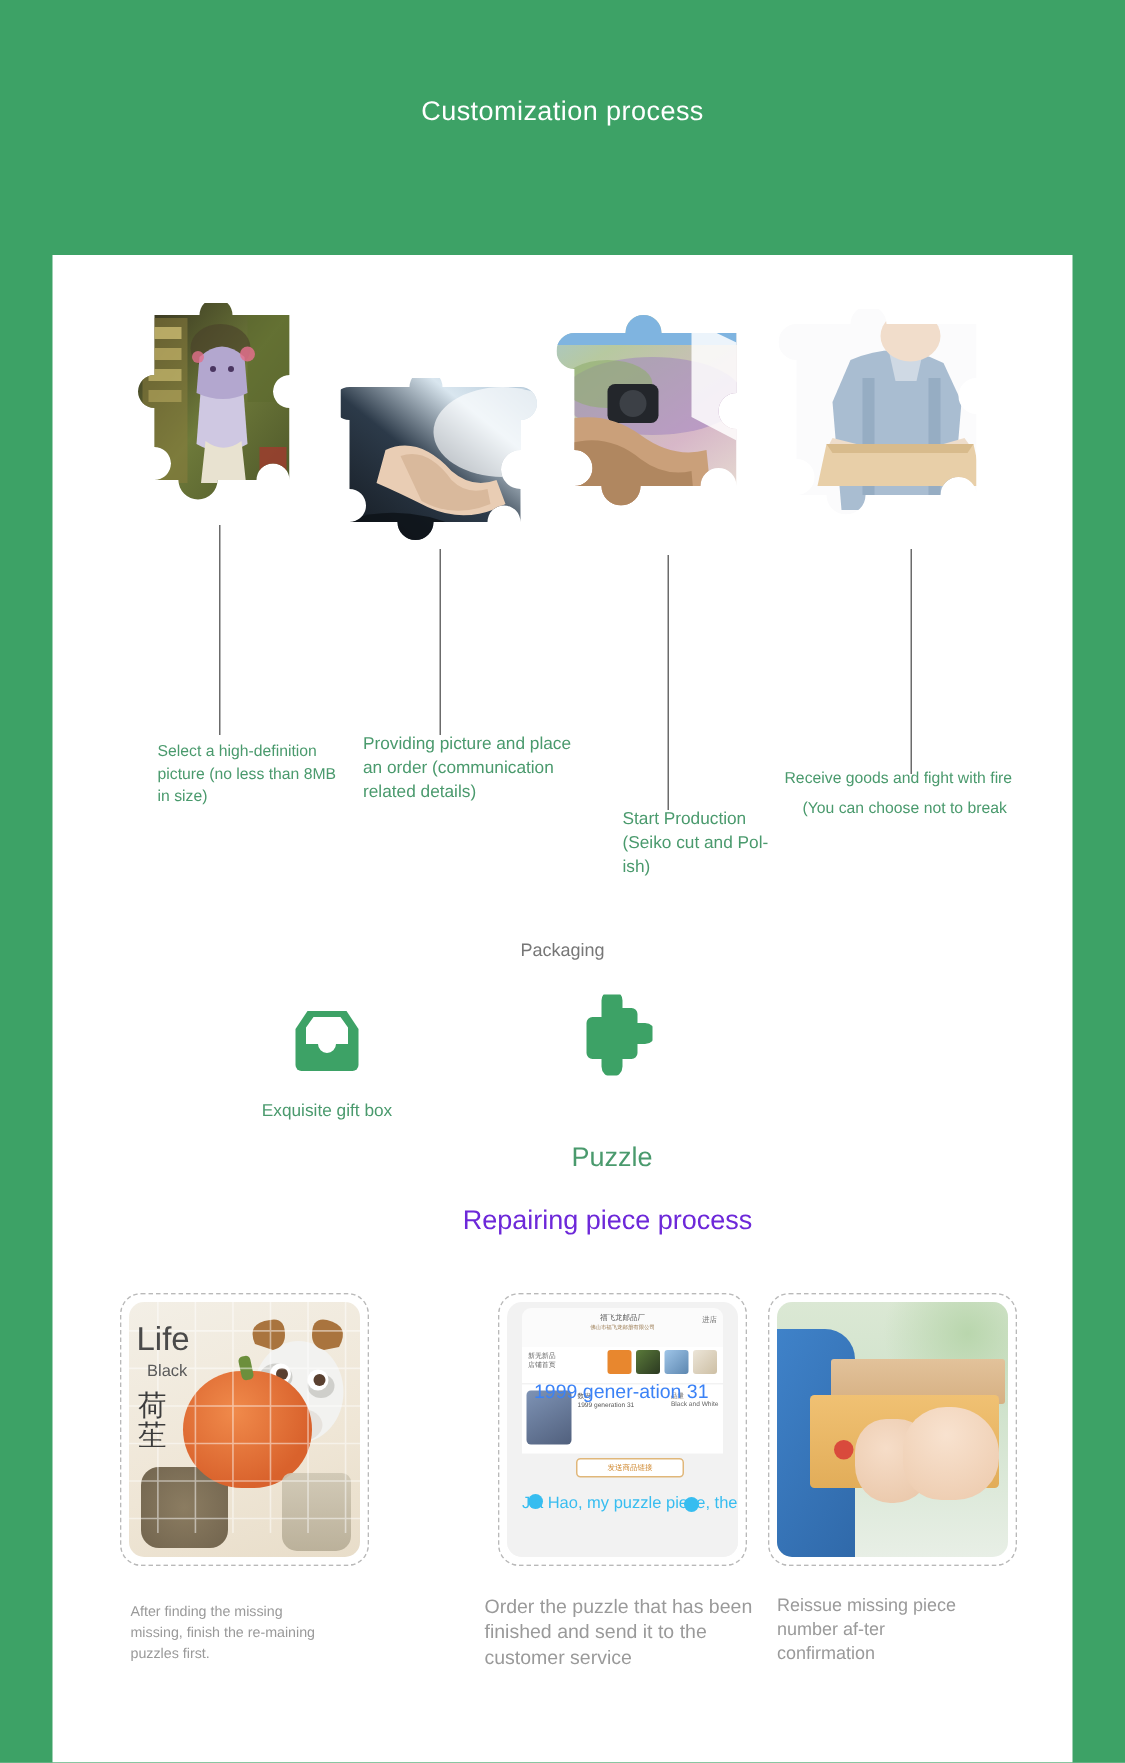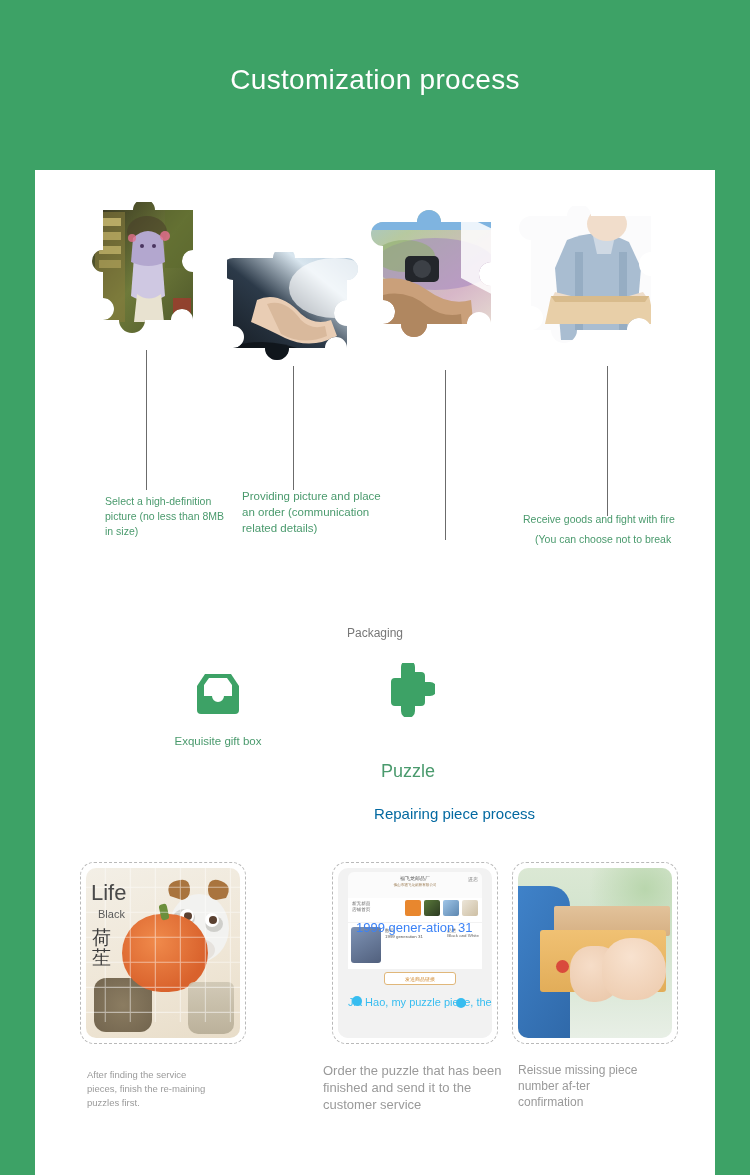--- a/index.html
+++ b/index.html
@@ -8,21 +8,21 @@
     font-family: "Liberation Sans", sans-serif;
     background: #3da266;
     overflow: hidden;
   }
   .page { position: relative; width: 750px; height: 1175px; background: #3da266; }
 
   
   .hdr { position: absolute; left: 0; top: 0; width: 750px; height: 170px; }
   .hdr-title {
     position: absolute; left: 0; top: 64px; width: 750px; text-align: center;
-    color: #ffffff; font-size: 28px; font-weight: 400; letter-spacing: .3px;
+    color: #ffffff; font-size: 18px; font-weight: 400; letter-spacing: .3px;
   }
   .hdr-sub {
     position: absolute; left: 0; top: 135px; width: 750px; text-align: center;
     color: #ffffff; font-size: 12px; font-weight: 700; letter-spacing: 4.5px;
   }
 
   
   .panel {
     position: absolute; left: 35px; top: 170px; width: 680px; height: 1005px;
     background: #ffffff; overflow: hidden;
@@ -45,21 +45,21 @@
     color: #777777; font-size: 12px;
   }
   .pk-row { position: absolute; left: 0; top: 498px; width: 680px; height: 105px; }
   .pk-item { position: absolute; text-align: center; }
   .pk-ico { height: 52px; display: flex; align-items: center; justify-content: center; }
   .pk-lbl { color: #4a9a6d; margin-top: 14px; line-height: 15px; }
 
   
   .rp-title {
     position: absolute; left: 240px; top: 635px; width: 260px;
-    color: #0369a1; font-size: 15px; line-height: 17px; text-align: right;
+    color: #6d28d9; font-size: 18px; line-height: 17px; text-align: center;
   }
   .cards { position: absolute; left: 0; top: 692px; width: 720px; height: 200px; }
   .card {
     position: absolute; top: 0; width: 166px; height: 182px;
     border: 1px dashed #b9b9b9; border-radius: 14px; padding: 5px; background: #fff;
   }
   .card-inner {
     width: 100%; height: 100%; border-radius: 10px; overflow: hidden; position: relative;
   }
   .caption {
@@ -248,20 +248,21 @@
         </svg>
       </div>
 
       <div class="stepline" style="left:111px;top:180px;height:140px;"></div>
       <div class="stepline" style="left:258px;top:196px;height:124px;"></div>
       <div class="stepline" style="left:410px;top:200px;height:170px;"></div>
       <div class="stepline" style="left:572px;top:196px;height:150px;"></div>
 
       <div class="steplbl" style="left:70px;top:324px;width:120px;">Select a high-definition picture (no less than 8MB in size)</div>
       <div class="steplbl big" style="left:207px;top:318px;width:150px;">Providing picture and place an order (communication related details)</div>
+      <div class="steplbl big" style="left:380px;top:368px;width:110px;">Start Production (Seiko cut and Pol-ish)</div>
       <div class="steplbl" style="left:488px;top:342px;width:260px;white-space:nowrap;">Receive goods and fight with fire</div>
       <div class="steplbl" style="left:500px;top:362px;width:280px;white-space:nowrap;">(You can choose not to break</div>
     </div>
 
     <div class="pk-title">Packaging</div>
 
     <div class="pk-row">
 
       <div class="pk-item" style="left:88px;top:0;width:190px;">
         <div class="pk-ico">
@@ -362,18 +363,18 @@
           <div class="blue-shirt"></div>
           <div class="box-top"></div>
           <div class="box-big"></div>
           <div class="redmark"></div>
           <div class="hand1"></div>
           <div class="hand2"></div>
         </div>
       </div>
     </div>
 
-    <div class="caption" style="left:52px;top:898px;width:130px;font-size:9.5px;line-height:14px;">After finding the service pieces, finish the re-maining puzzles first.</div>
+    <div class="caption" style="left:52px;top:898px;width:130px;font-size:9.5px;line-height:14px;">After finding the missing missing, finish the re-maining puzzles first.</div>
     <div class="caption" style="left:288px;top:892px;width:185px;font-size:13px;line-height:17px;">Order the puzzle that has been finished and send it to the customer service</div>
     <div class="caption" style="left:483px;top:892px;width:120px;font-size:12px;line-height:16px;">Reissue missing piece number af-ter confirmation</div>
 
   </div>
 </div>
 
 </body></html>

